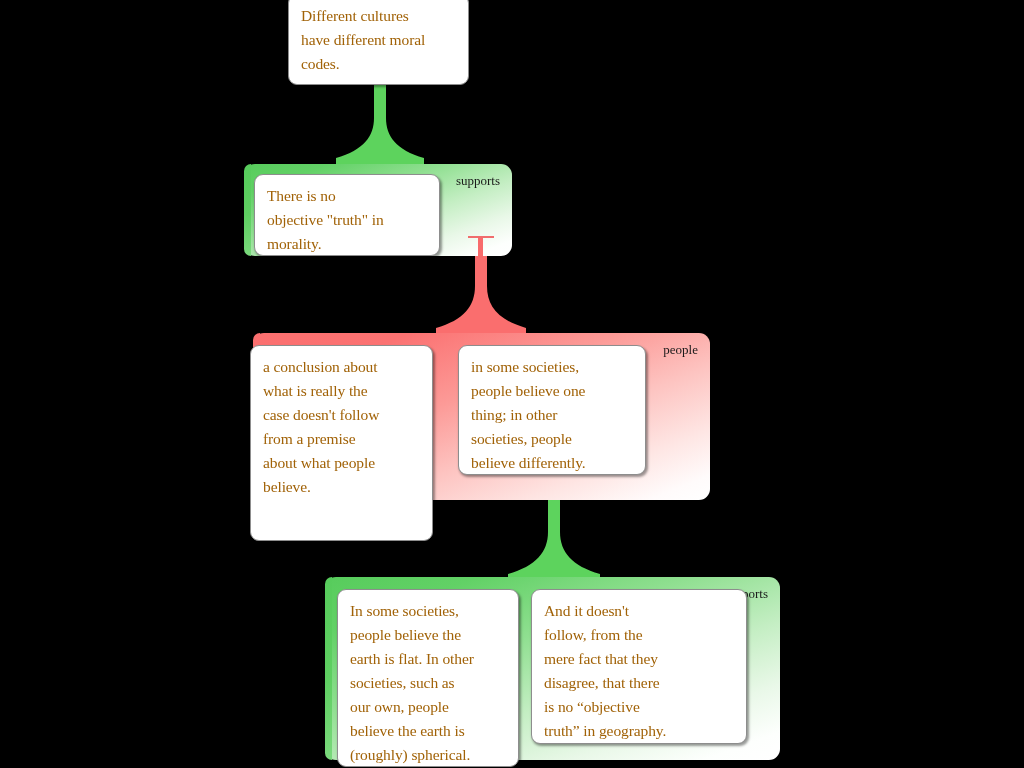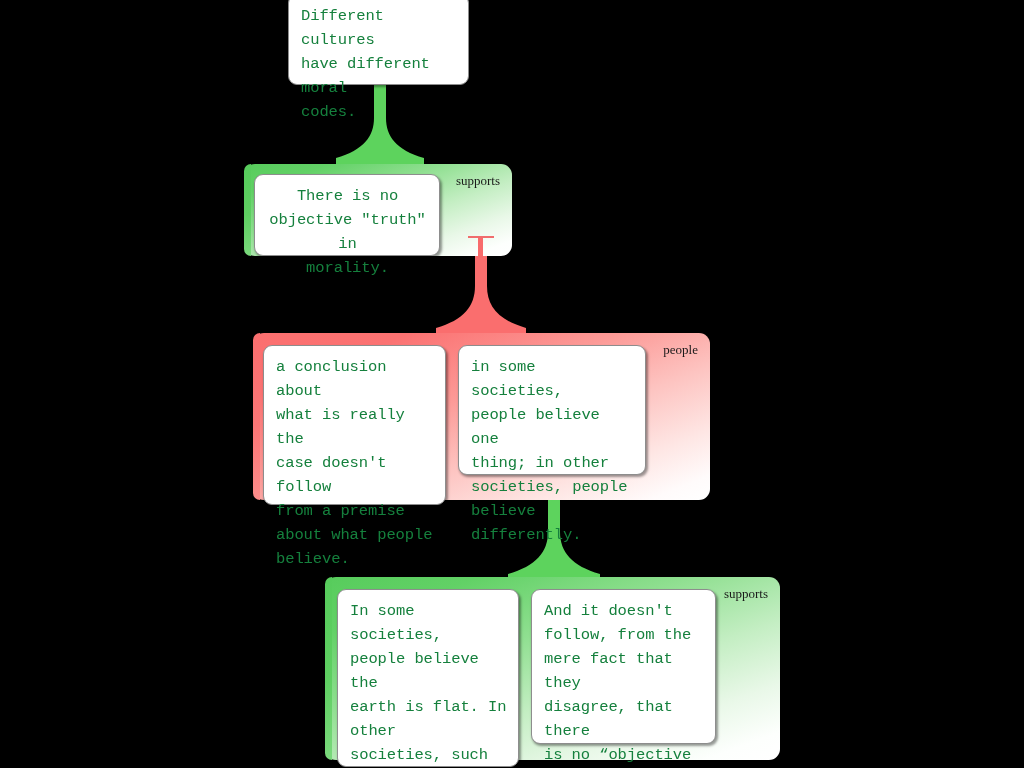--- a/index.html
+++ b/index.html
@@ -95,24 +95,24 @@
     position: absolute;
     background: #ffffff;
     border: 1px solid #8d8d8d;
     border-radius: 9px;
     box-sizing: border-box;
     box-shadow: 1.5px 2px 2.5px rgba(0,0,0,0.40);
     z-index: 3;
     padding: 9px 11px 9px 12px;
   }
   .card-text {
-    font-family: Liberation Mono, monospace;
+    font-family: Liberation Serif, serif;
     font-size: 15.5px;
     line-height: 24px;
-    color: #15803d;
+    color: #a16207;
     white-space: pre-wrap;
     letter-spacing: -0.1px;
   }
 
   
   .stub-cap {
     position: absolute;
     z-index: 5;
     background: #f06d6d;
     height: 2px;
@@ -167,27 +167,27 @@
                C28,72 40,58 40,38 Z" fill="#5dd35d"></path>
     </svg>
   </div>
 
   <div class="card" style="left:288px; top:-6px; width:181px; height:91px;">
     <div class="card-text">Different cultures
 have different moral
 codes.</div>
   </div>
 
-  <div class="card" style="left:254px; top:174px; width:186px; height:82px;text-align:center;">
+  <div class="card" style="left:254px; top:174px; width:186px; height:82px;">
     <div class="card-text">There is no
 objective "truth" in
 morality.</div>
   </div>
 
-  <div class="card" style="left:263px; top:345px; width:183px; height:160px;">
+  <div class="card" style="left:250px; top:345px; width:183px; height:196px;">
     <div class="card-text">a conclusion about
 what is really the
 case doesn't follow
 from a premise
 about what people
 believe.</div>
   </div>
 
   <div class="card" style="left:458px; top:345px; width:188px; height:130px;">
     <div class="card-text">in some societies,
@@ -200,21 +200,21 @@
   <div class="card" style="left:337px; top:589px; width:182px; height:178px;">
     <div class="card-text">In some societies,
 people believe the
 earth is flat. In other
 societies, such as
 our own, people
 believe the earth is
 (roughly) spherical.</div>
   </div>
 
-  <div class="card" style="left:531px; top:589px; width:185px; height:155px;">
+  <div class="card" style="left:531px; top:589px; width:216px; height:155px;">
     <div class="card-text">And it doesn't
 follow, from the
 mere fact that they
 disagree, that there
 is no “objective
 truth” in geography.</div>
   </div>
 
 </div>
 

